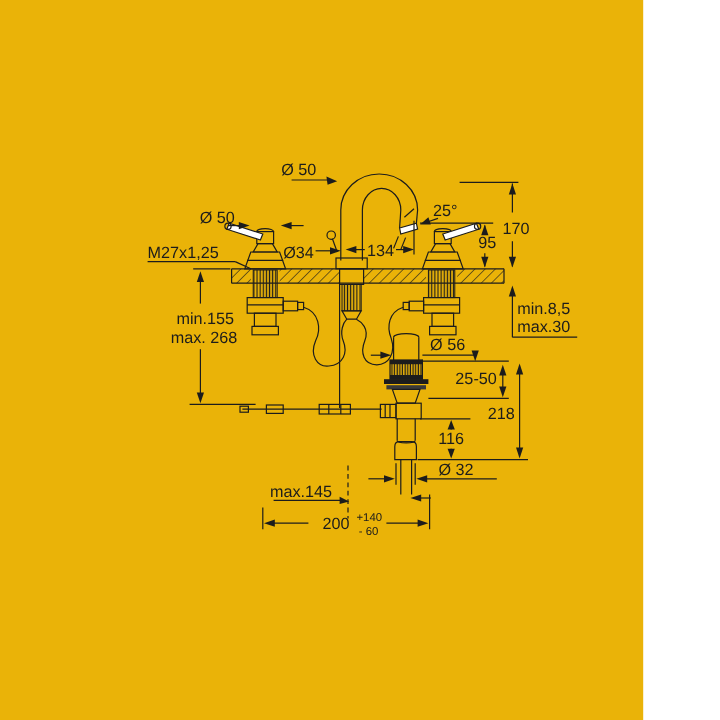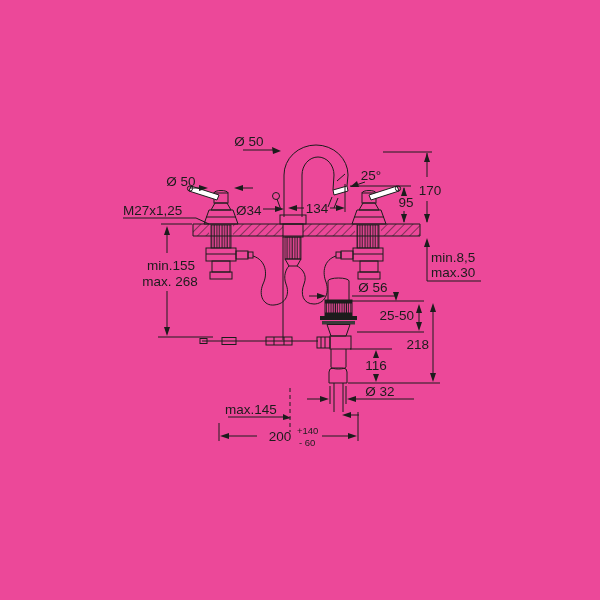--- a/index.html
+++ b/index.html
@@ -1,16 +1,16 @@
 <!DOCTYPE html>
 <html><head>
 <meta charset="utf-8">
 <style>
   html,body{margin:0;padding:0;background:#fff;}
-  #stage{position:relative;width:600px;height:600px;background:#ec4899;overflow:hidden;
+  #stage{position:relative;width:536px;height:600px;background:#eab308;overflow:hidden;
          font-family:"Liberation Sans", sans-serif;}
   svg{position:absolute;left:0;top:0;}
   svg line, svg path, svg rect.outline, svg polyline, svg ellipse, svg circle{
     stroke:#1c1c1c;stroke-width:1;fill:none;}
   svg polygon.ah{fill:#1c1c1c;stroke:none;}
   svg text{fill:#1c1c1c;font-family:"Liberation Sans", sans-serif;font-size:13.5px;}
   svg text.small{font-size:9.5px;}
 </style>
 </head>
 <body>

